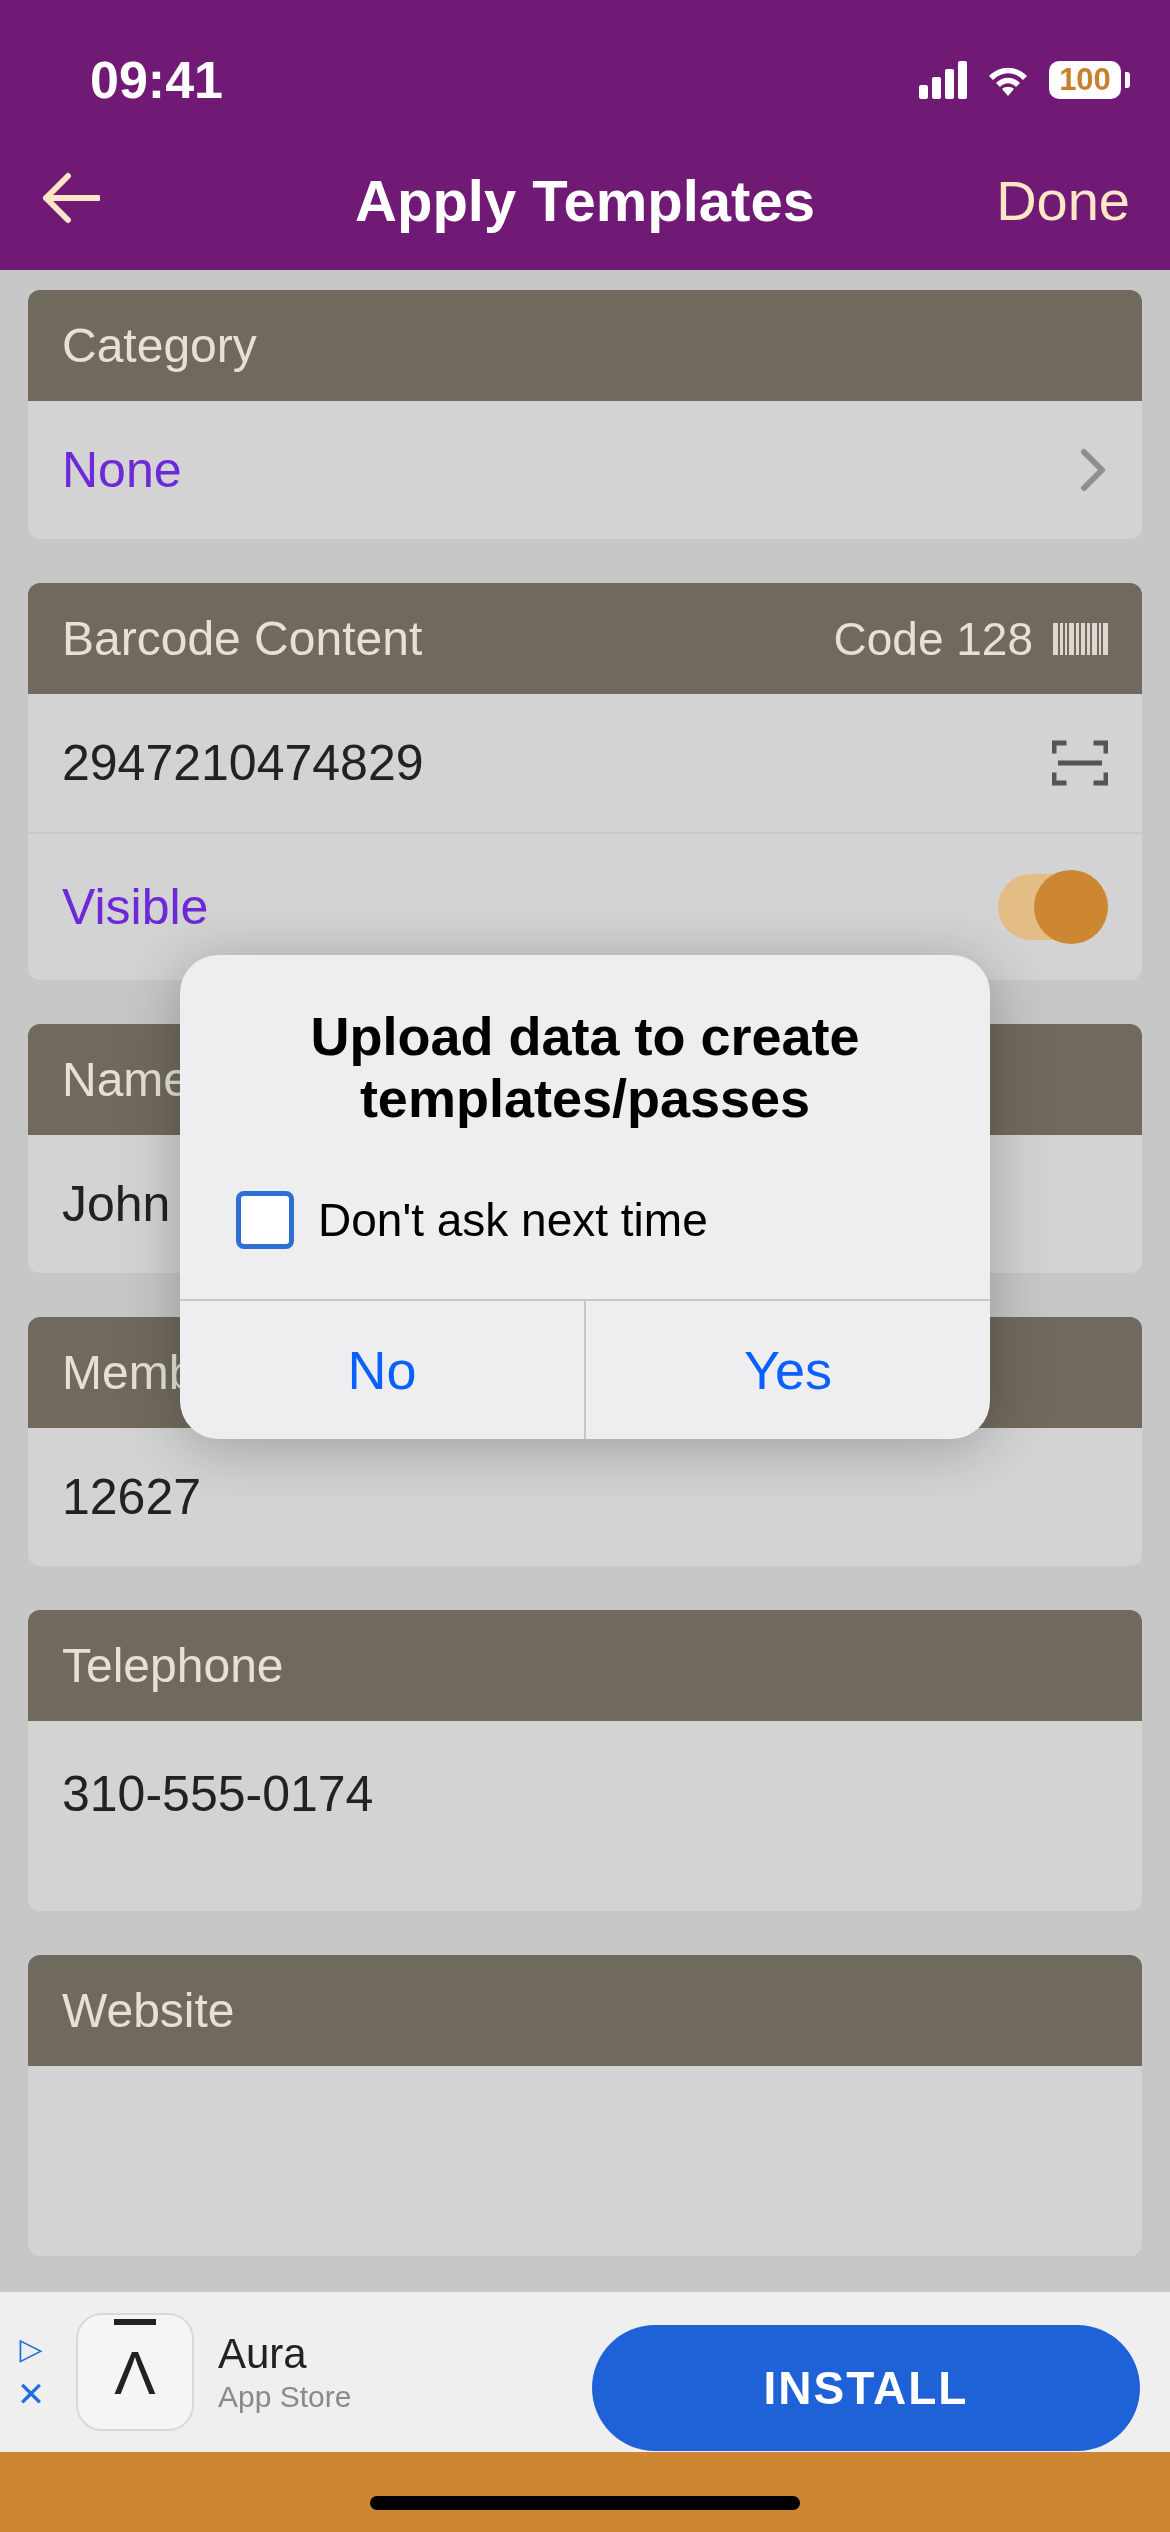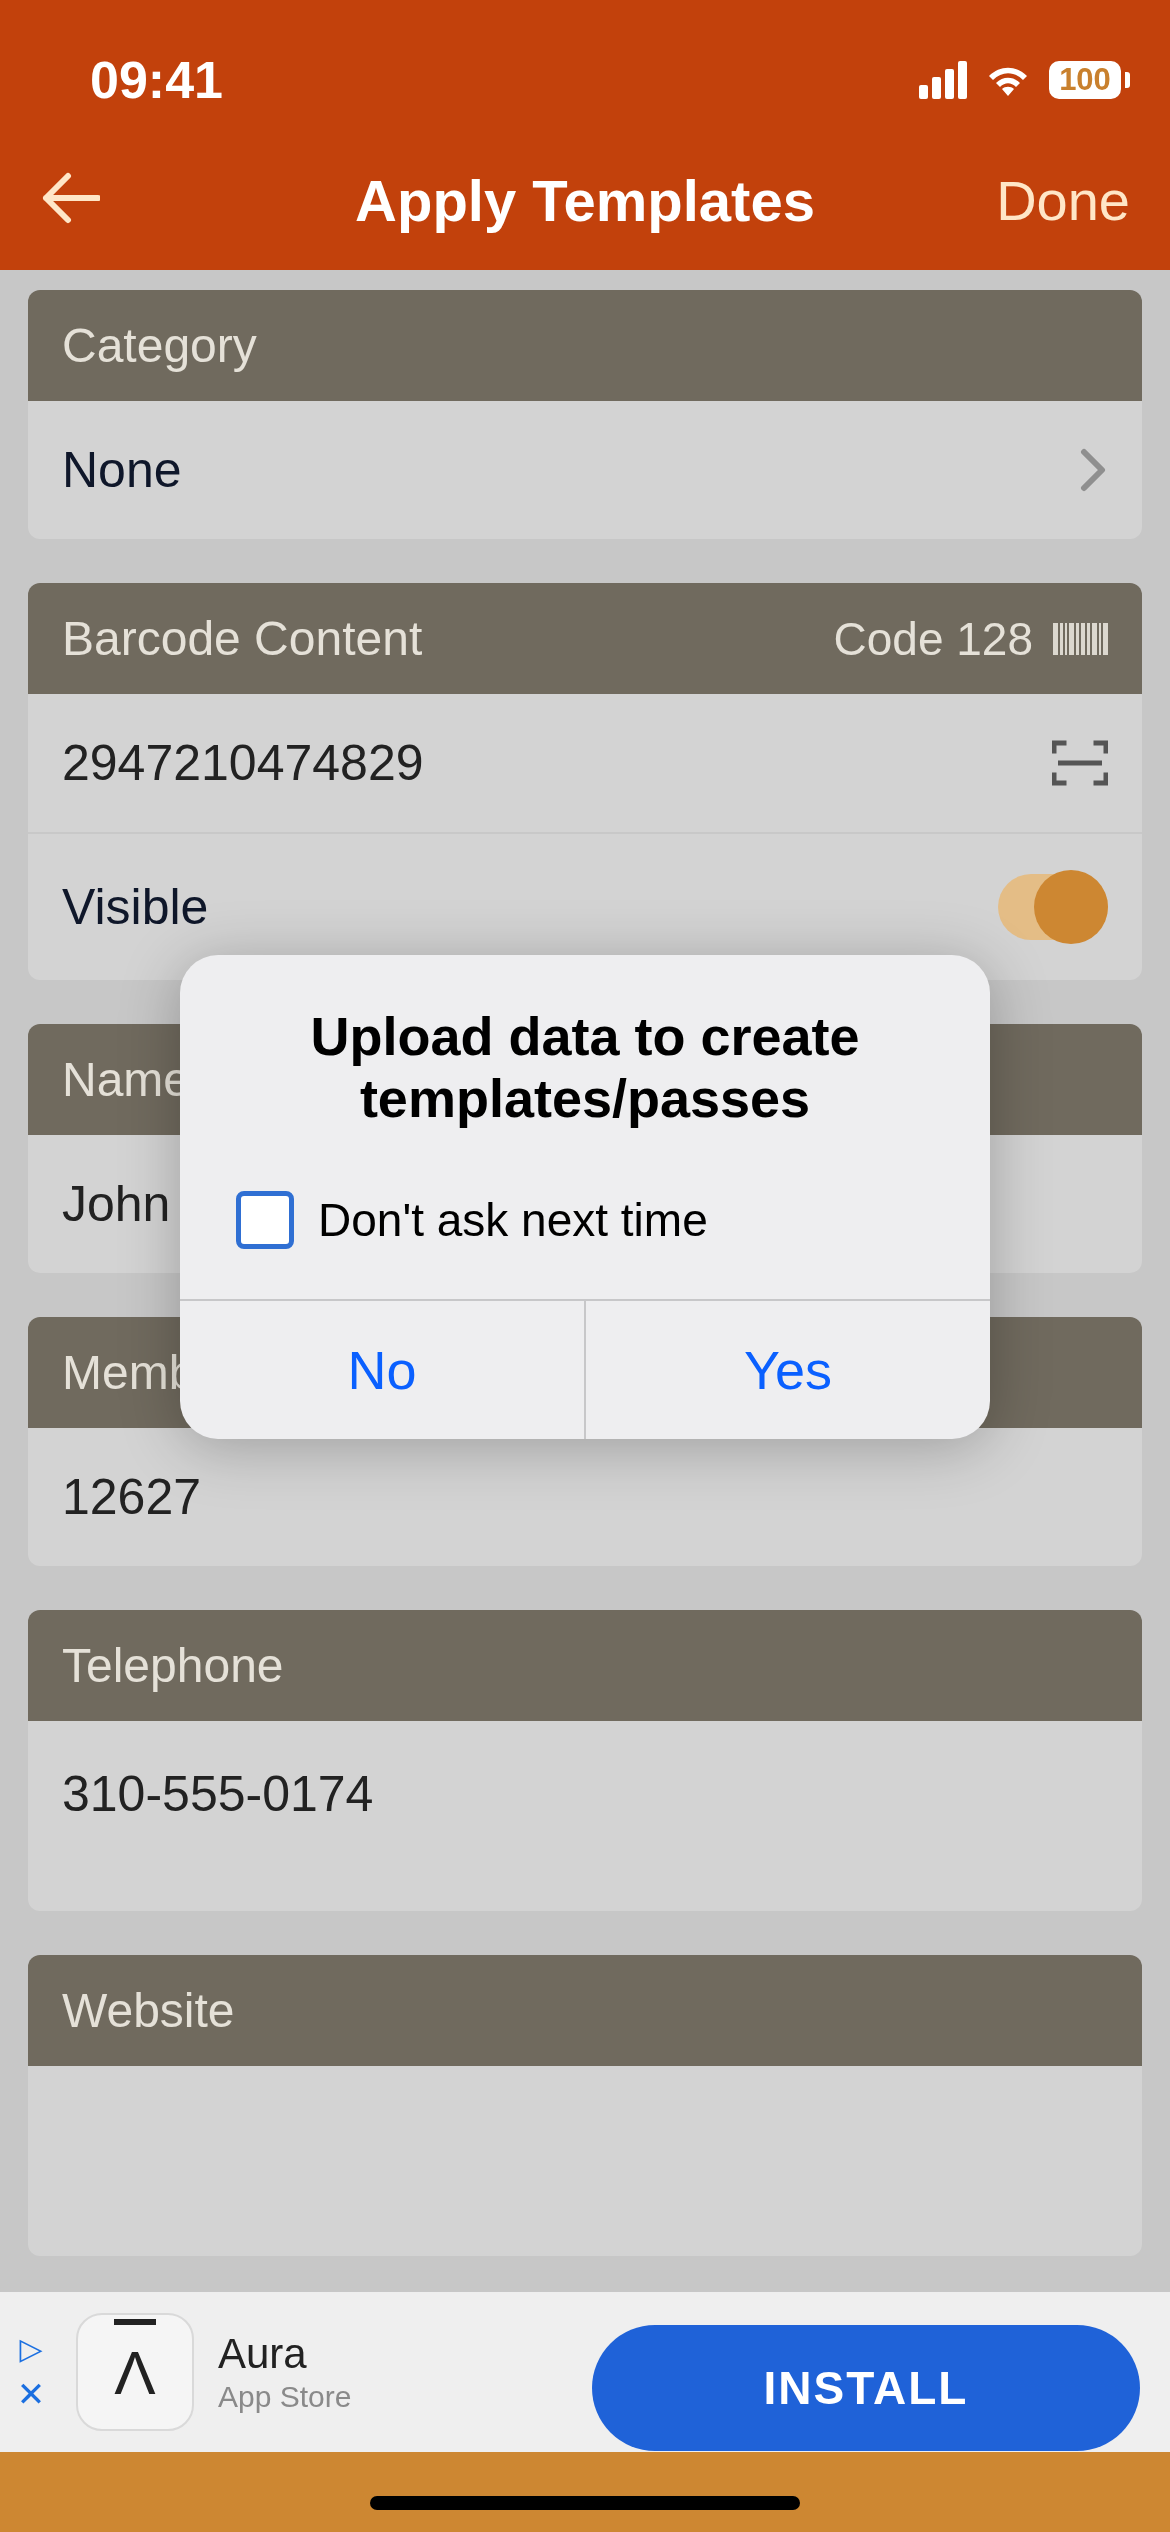--- a/index.html
+++ b/index.html
@@ -1,20 +1,20 @@
 <!DOCTYPE html>
 <html><head>
 <meta charset="utf-8">
 <style>
   * { box-sizing: border-box; margin: 0; padding: 0; -webkit-font-smoothing: antialiased; }
   html, body { width: 1170px; height: 2532px; overflow: hidden; font-family: -apple-system, 'Helvetica Neue', Arial, sans-serif; background: #c7c7c7; }
   .screen { position: relative; width: 1170px; height: 2532px; background: #c7c7c7; }
 
   
-  .header { background: #c2410c; color: #fff; height: 270px; position: relative; }
+  .header { background: #701a75; color: #fff; height: 270px; position: relative; }
   .status-bar { display: flex; justify-content: space-between; align-items: center; padding: 30px 40px 0 90px; height: 130px; font-size: 52px; font-weight: 600; }
   .status-right { display: flex; align-items: center; gap: 18px; }
   .signal-icon { display:inline-flex; align-items:flex-end; gap:4px; }
   .signal-icon span{ display:inline-block; width:9px; background:#fff; border-radius:2px;}
   .b1{height:14px}.b2{height:22px}.b3{height:30px}.b4{height:38px}
   .wifi-icon svg { display:block; }
   .battery { display:flex; align-items:center; gap:4px;}
   .battery-box{ width:72px; height:38px; border:3px solid #fff; border-radius:10px; display:flex; align-items:center; justify-content:center; font-size:31px; font-weight:700; color:#c9802d; background:#fff;}
   .battery-tip{ width:5px; height:16px; background:#fff; border-radius:0 3px 3px 0;}
 
@@ -26,21 +26,21 @@
   
   .content{ padding: 20px 28px 0 28px; }
   .section{ margin-bottom: 44px; border-radius:12px; overflow:hidden;}
   .section-header{ background:#706a5e; color:#e5e1d8; font-size:48px; font-weight:500; padding:28px 34px; display:flex; align-items:center; justify-content:space-between;}
   .section-header-right{ display:flex; align-items:center; gap:20px; font-size:46px; color:#e5e1d8;margin-left:32px;}
   .barcode-glyph{ display:inline-flex; gap:2px; align-items:stretch; height:32px;}
   .barcode-glyph span{ display:inline-block; background:#dcd8cf;}
   .bw1{width:3px}.bw2{width:5px}.bw3{width:2px}.bw4{width:4px}
   .row{ background:#d3d3d3; padding:40px 34px; display:flex; align-items:center; justify-content:space-between; font-size:50px; color:#222;}
   .row + .row{ border-top:2px solid #c8c8c8;}
-  .row-muted{ color:#0f172a;}
+  .row-muted{ color:#6d28d9;}
   .row-tall{ min-height:190px; align-items:flex-start; padding-top:44px;}
   .chevron svg{display:block;}
   .scan-icon svg{display:block;}
 
   .toggle{ width:110px; height:66px; border-radius:40px; background:#e4bd86; position:relative;}
   .toggle-knob{ position:absolute; right:0; top:-4px; width:74px; height:74px; border-radius:50%; background:#cd8732;}
 
   
   .dialog-backdrop{ position:absolute; inset:0; }
   .dialog{ position:absolute; left:50%; top:955px; transform:translateX(-50%); width:810px; background:#eeeef0; border-radius:38px; box-shadow:0 8px 60px rgba(0,0,0,.25);}

